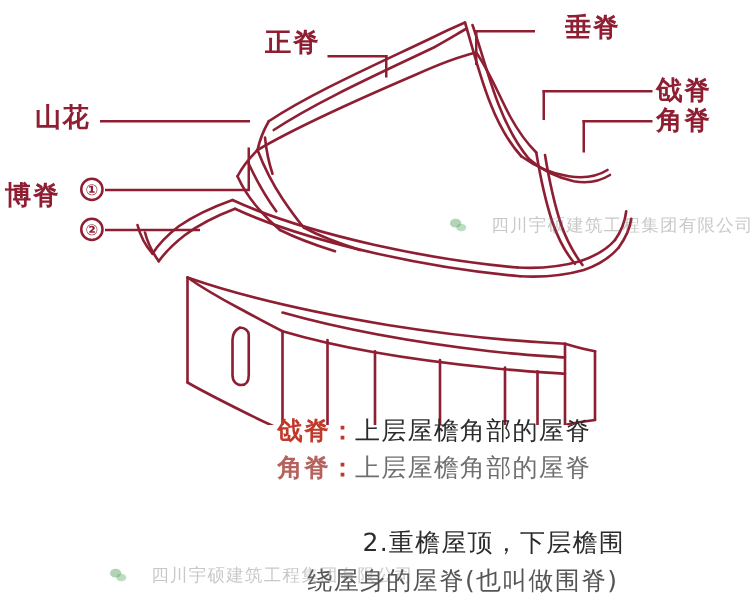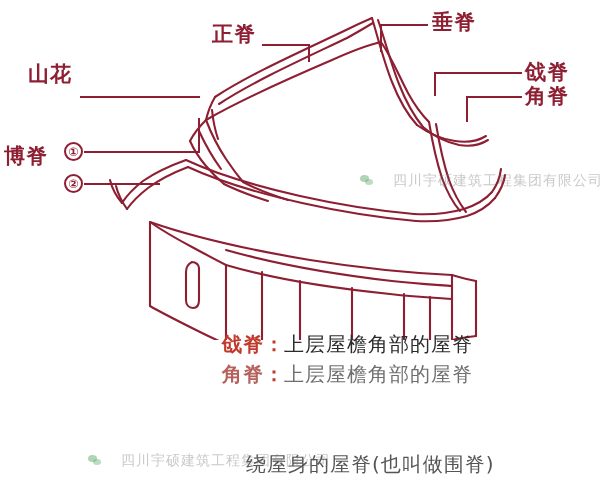--- a/index.html
+++ b/index.html
@@ -187,33 +187,33 @@
       <path d="M452,340 C460,338 468,337 476,336"></path>
 
       <path d="M226,344 C270,352 330,360 390,365 C418,367 440,368 452,368"></path>
     </g>
   </svg>
 
   <div class="callout big" style="left:212px; top:24px;font-family:Liberation Serif, serif;">正脊</div>
   <div class="leader h" style="left:262px; top:44px; width:48px;"></div>
   <div class="leader v" style="left:308px; top:44px; height:18px;"></div>
 
-  <div class="callout big" style="left:432px; top:12px;">垂脊</div>
+  <div class="callout big" style="left:452px; top:12px;">垂脊</div>
   <div class="leader h" style="left:380px; top:24px; width:48px;"></div>
   <div class="leader v" style="left:380px; top:24px; height:28px;"></div>
 
   <div class="callout big" style="left:525px; top:62px;">戗脊</div>
   <div class="leader h" style="left:434px; top:72px; width:88px;"></div>
   <div class="leader v" style="left:434px; top:72px; height:24px;"></div>
 
   <div class="callout big" style="left:525px; top:86px;">角脊</div>
   <div class="leader h" style="left:466px; top:96px; width:56px;"></div>
   <div class="leader v" style="left:466px; top:96px; height:26px;"></div>
 
-  <div class="callout big" style="left:28px; top:64px;">山花</div>
+  <div class="callout big" style="left:28px; top:84px;">山花</div>
   <div class="leader h" style="left:80px; top:96px; width:120px;"></div>
 
   <div class="callout big" style="left:4px; top:146px;">博脊</div>
 
   <div class="circmark" style="left:64px; top:142px;">①</div>
   <div class="leader h" style="left:84px; top:151px; width:116px;"></div>
   <div class="leader v" style="left:198px; top:118px; height:34px;"></div>
 
   <div class="circmark" style="left:64px; top:174px;">②</div>
   <div class="leader h" style="left:84px; top:183px; width:76px;"></div>
@@ -227,20 +227,23 @@
 
     <div class="defrow" style="left:222px; top:6px;">
       <span class="term">戗脊</span><span class="colon">：</span><span class="defn">上层屋檐角部的屋脊</span>
     </div>
 
     <div class="defrow" style="left:222px; top:36px;">
       <span class="term dim">角脊</span><span class="colon">：</span><span class="defn dim">上层屋檐角部的屋脊</span>
     </div>
 
 
+    <div class="defrow" style="left:290px; top:96px;">
+      <span class="defn">2.重檐屋顶，下层檐围</span>
+    </div>
 
     <div class="defrow" style="left:226px; top:126px;margin-left:20px;">
       <span class="defn faint">绕屋身的屋脊(也叫做围脊)</span>
     </div>
   </div>
 
   <div class="watermark" style="left:88px; top:452px;">
     <span class="wm-logo"></span>
     <span>四川宇硕建筑工程集团有限公司</span>
   </div>

